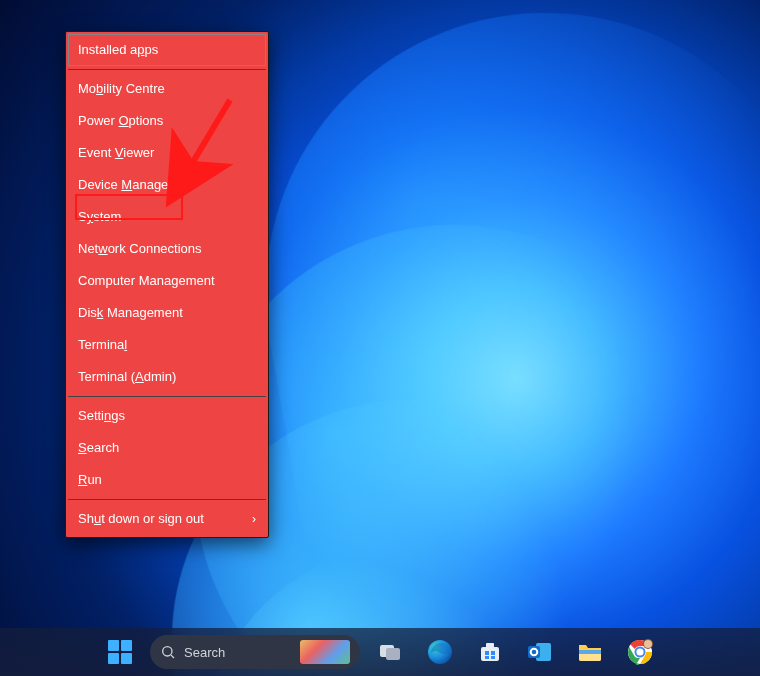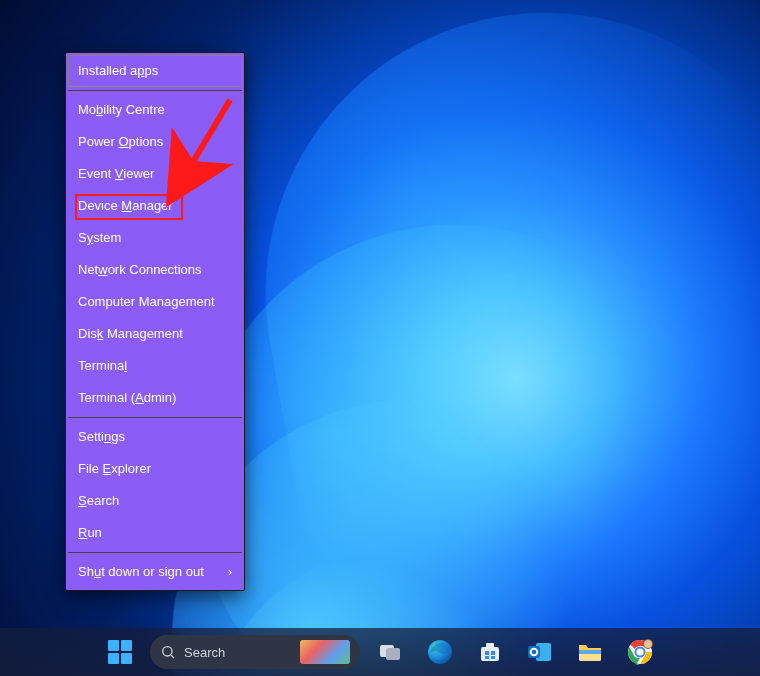--- a/index.html
+++ b/index.html
@@ -30,30 +30,29 @@
   .p2 { width:520px; height:520px; right:-50px; top:60px; background: radial-gradient(circle at 35% 30%, #1c62f5, transparent 60%); transform: rotate(-30deg);}
   .p3 { width:480px; height:480px; right:10px; top:130px; background: radial-gradient(circle at 38% 32%, #2e8aff, transparent 58%); transform: rotate(-50deg);}
   .p4 { width:430px; height:430px; right:70px; top:200px; background: radial-gradient(circle at 40% 34%, #4cb3ff, transparent 56%); transform: rotate(-70deg);}
   .p5 { width:360px; height:360px; right:140px; top:260px; background: radial-gradient(circle at 42% 36%, #7ed6ff, transparent 55%); transform: rotate(-90deg);}
 
   
   .context-menu {
     position: absolute;
     left: 65px;
     top: 31px;
-    width: 180px;
-    background: #8b5cf6;
+    width: 204px;
+    background: #ef4444;
     border: 1px solid #1a1a1a;
     border-radius: 2px;
     color: #ffffff;
     font-size: 13px;
     box-shadow: 0 6px 20px rgba(0,0,0,0.6);
     z-index: 10;
     padding: 2px;
-    margin-top: 21px;
   }
   .menu-item, .menu-item-highlighted {
     padding: 7px 10px;
     line-height: 18px;
     cursor: default;
     position: relative;
   }
   .menu-item-highlighted {
     border: 1px solid #858585;
     padding: 6px 9px;
@@ -156,21 +155,20 @@
     <div class="menu-item">Event <span class="accel">V</span>iewer</div>
     <div class="menu-item">Device <span class="accel">M</span>anager</div>
     <div class="menu-item">S<span class="accel">y</span>stem</div>
     <div class="menu-item">Net<span class="accel">w</span>ork Connections</div>
     <div class="menu-item">Computer Mana<span class="accel">g</span>ement</div>
     <div class="menu-item">Dis<span class="accel">k</span> Management</div>
     <div class="menu-item">Termina<span class="accel">l</span></div>
     <div class="menu-item">Terminal (<span class="accel">A</span>dmin)</div>
     <div class="menu-sep"></div>
     <div class="menu-item">Setti<span class="accel">n</span>gs</div>
-    <div class="menu-item">File <span class="accel">E</span>xplorer</div>
     <div class="menu-item"><span class="accel">S</span>earch</div>
     <div class="menu-item"><span class="accel">R</span>un</div>
     <div class="menu-sep"></div>
     <div class="menu-item">Sh<span class="accel">u</span>t down or sign out<span class="submenu-arrow">›</span></div>
   </div>
 
 <div class="red-box" id="redbox" style="left: 75px; top: 194px; width: 108px; height: 26px;"></div>
 <svg class="red-arrow" id="redarrow" width="760" height="676">
   <defs>
     <marker id="ah" markerWidth="12" markerHeight="12" refX="9" refY="6" orient="auto">

